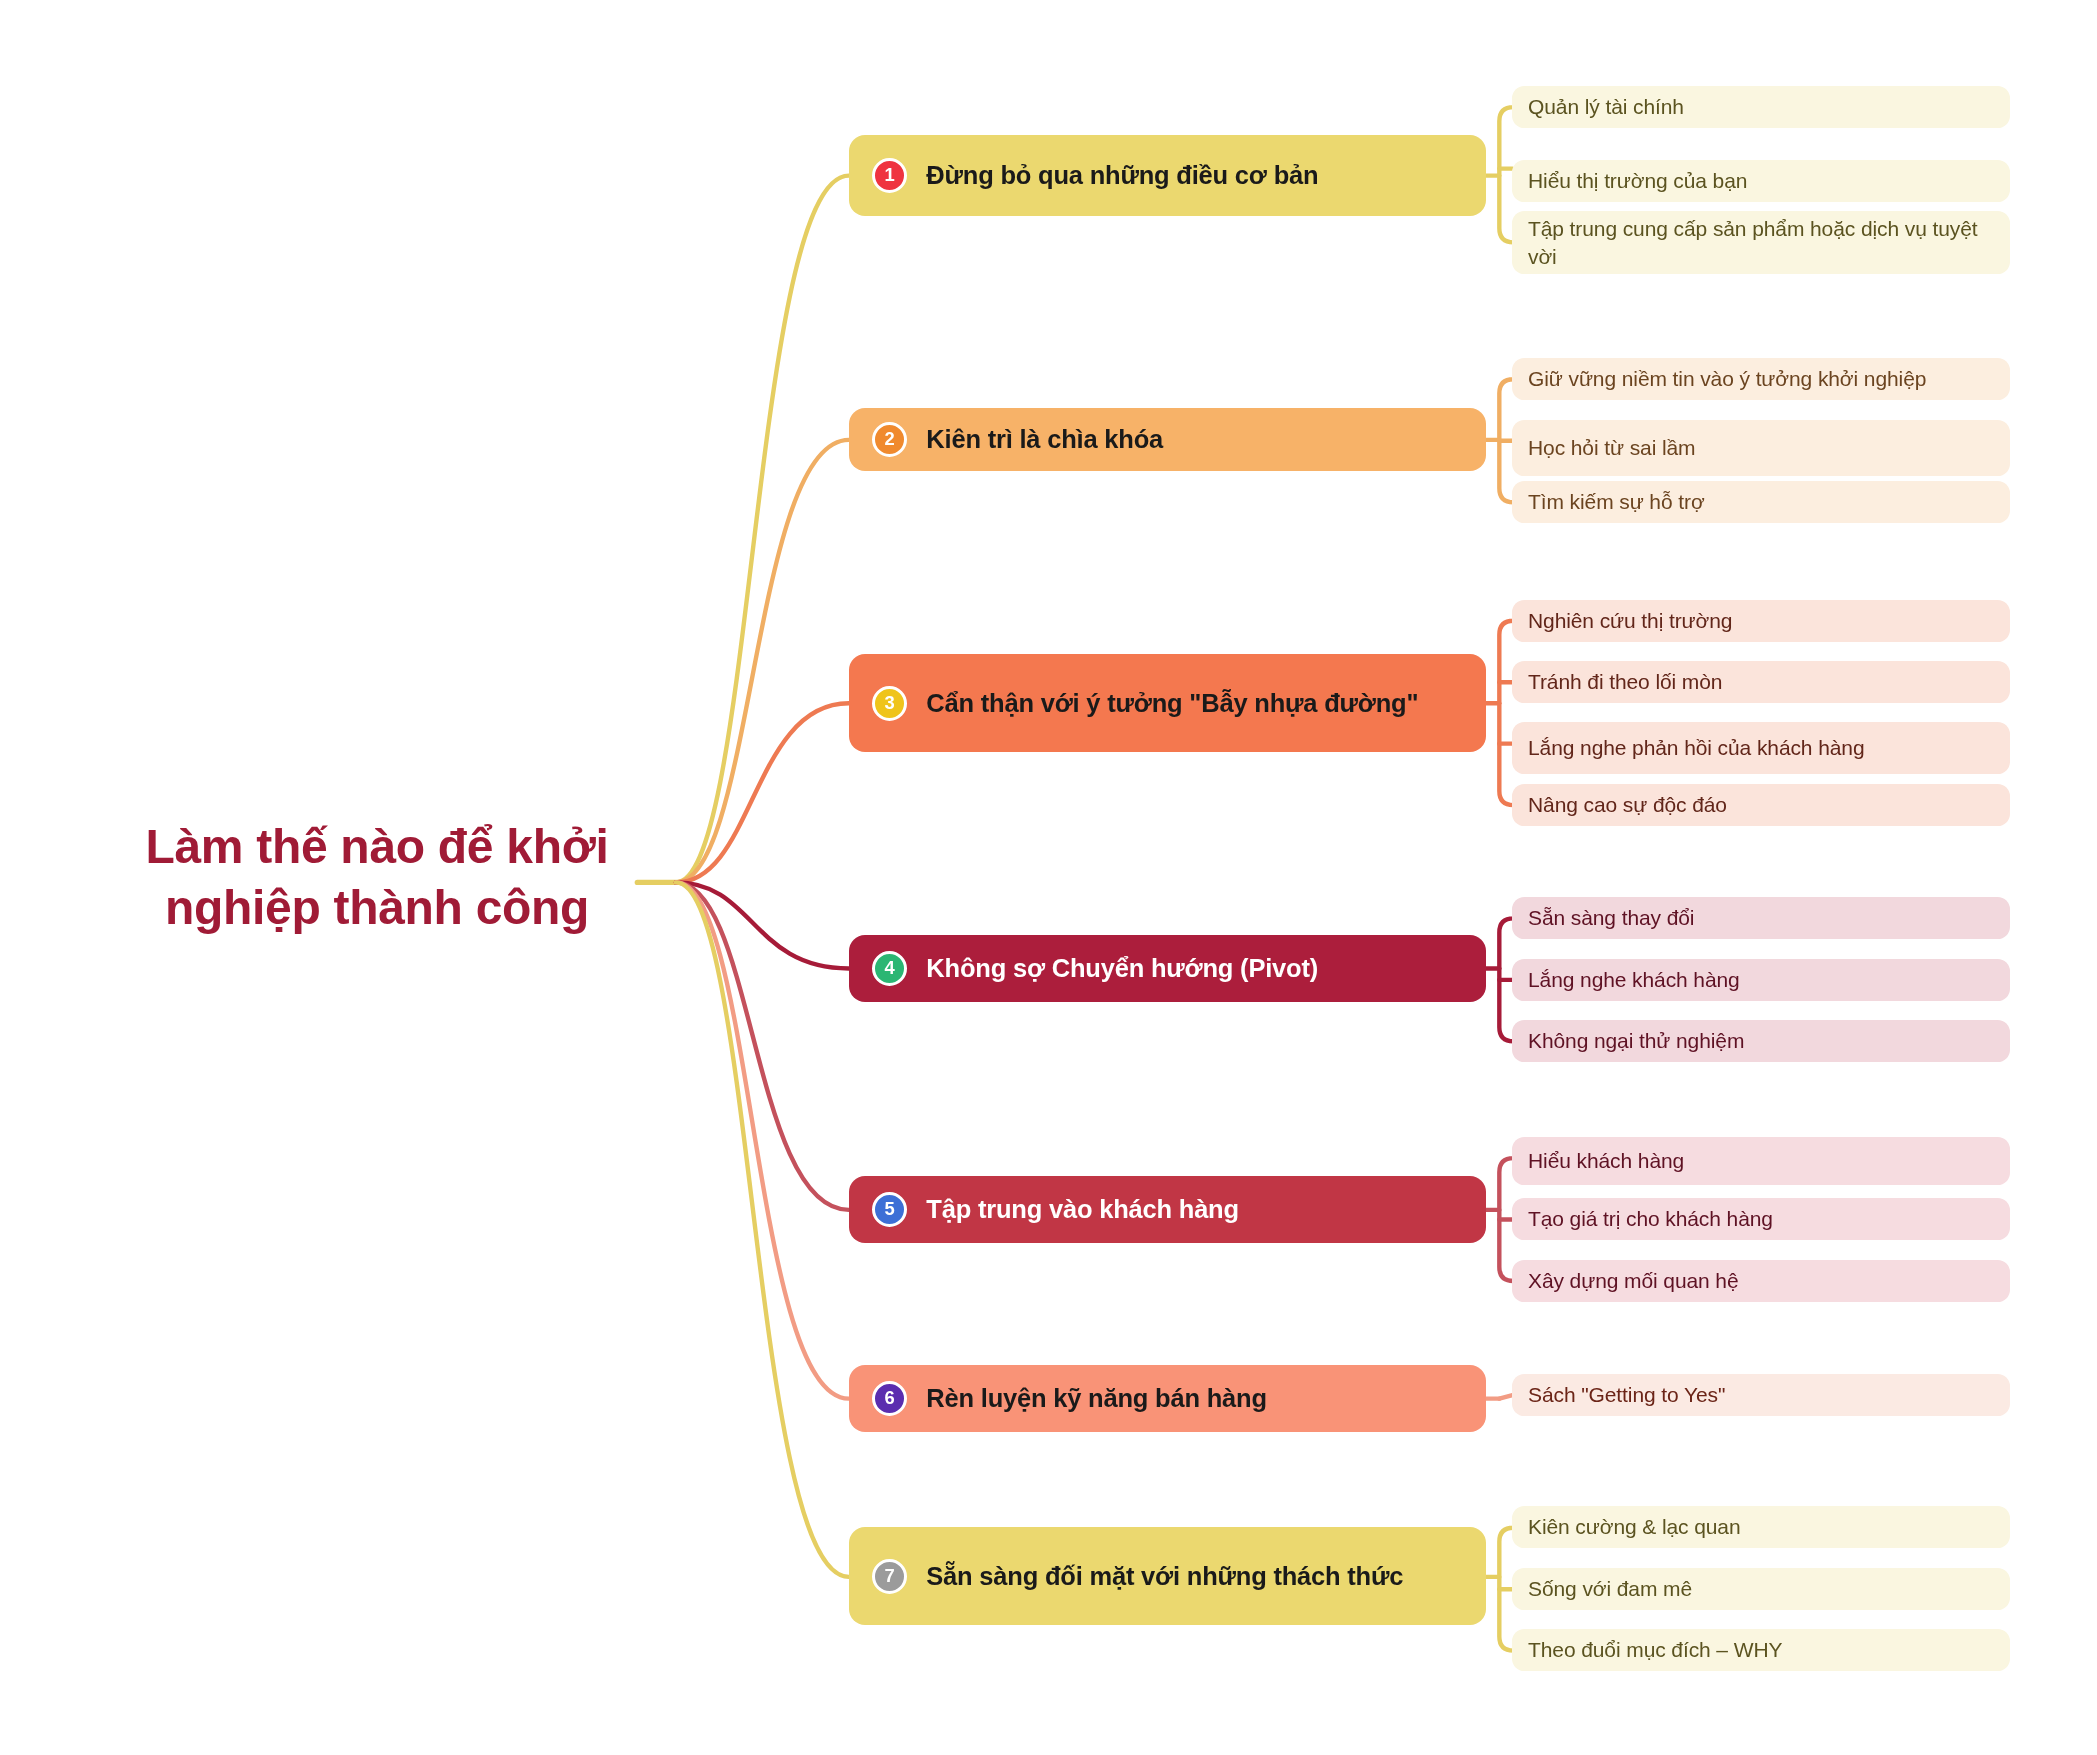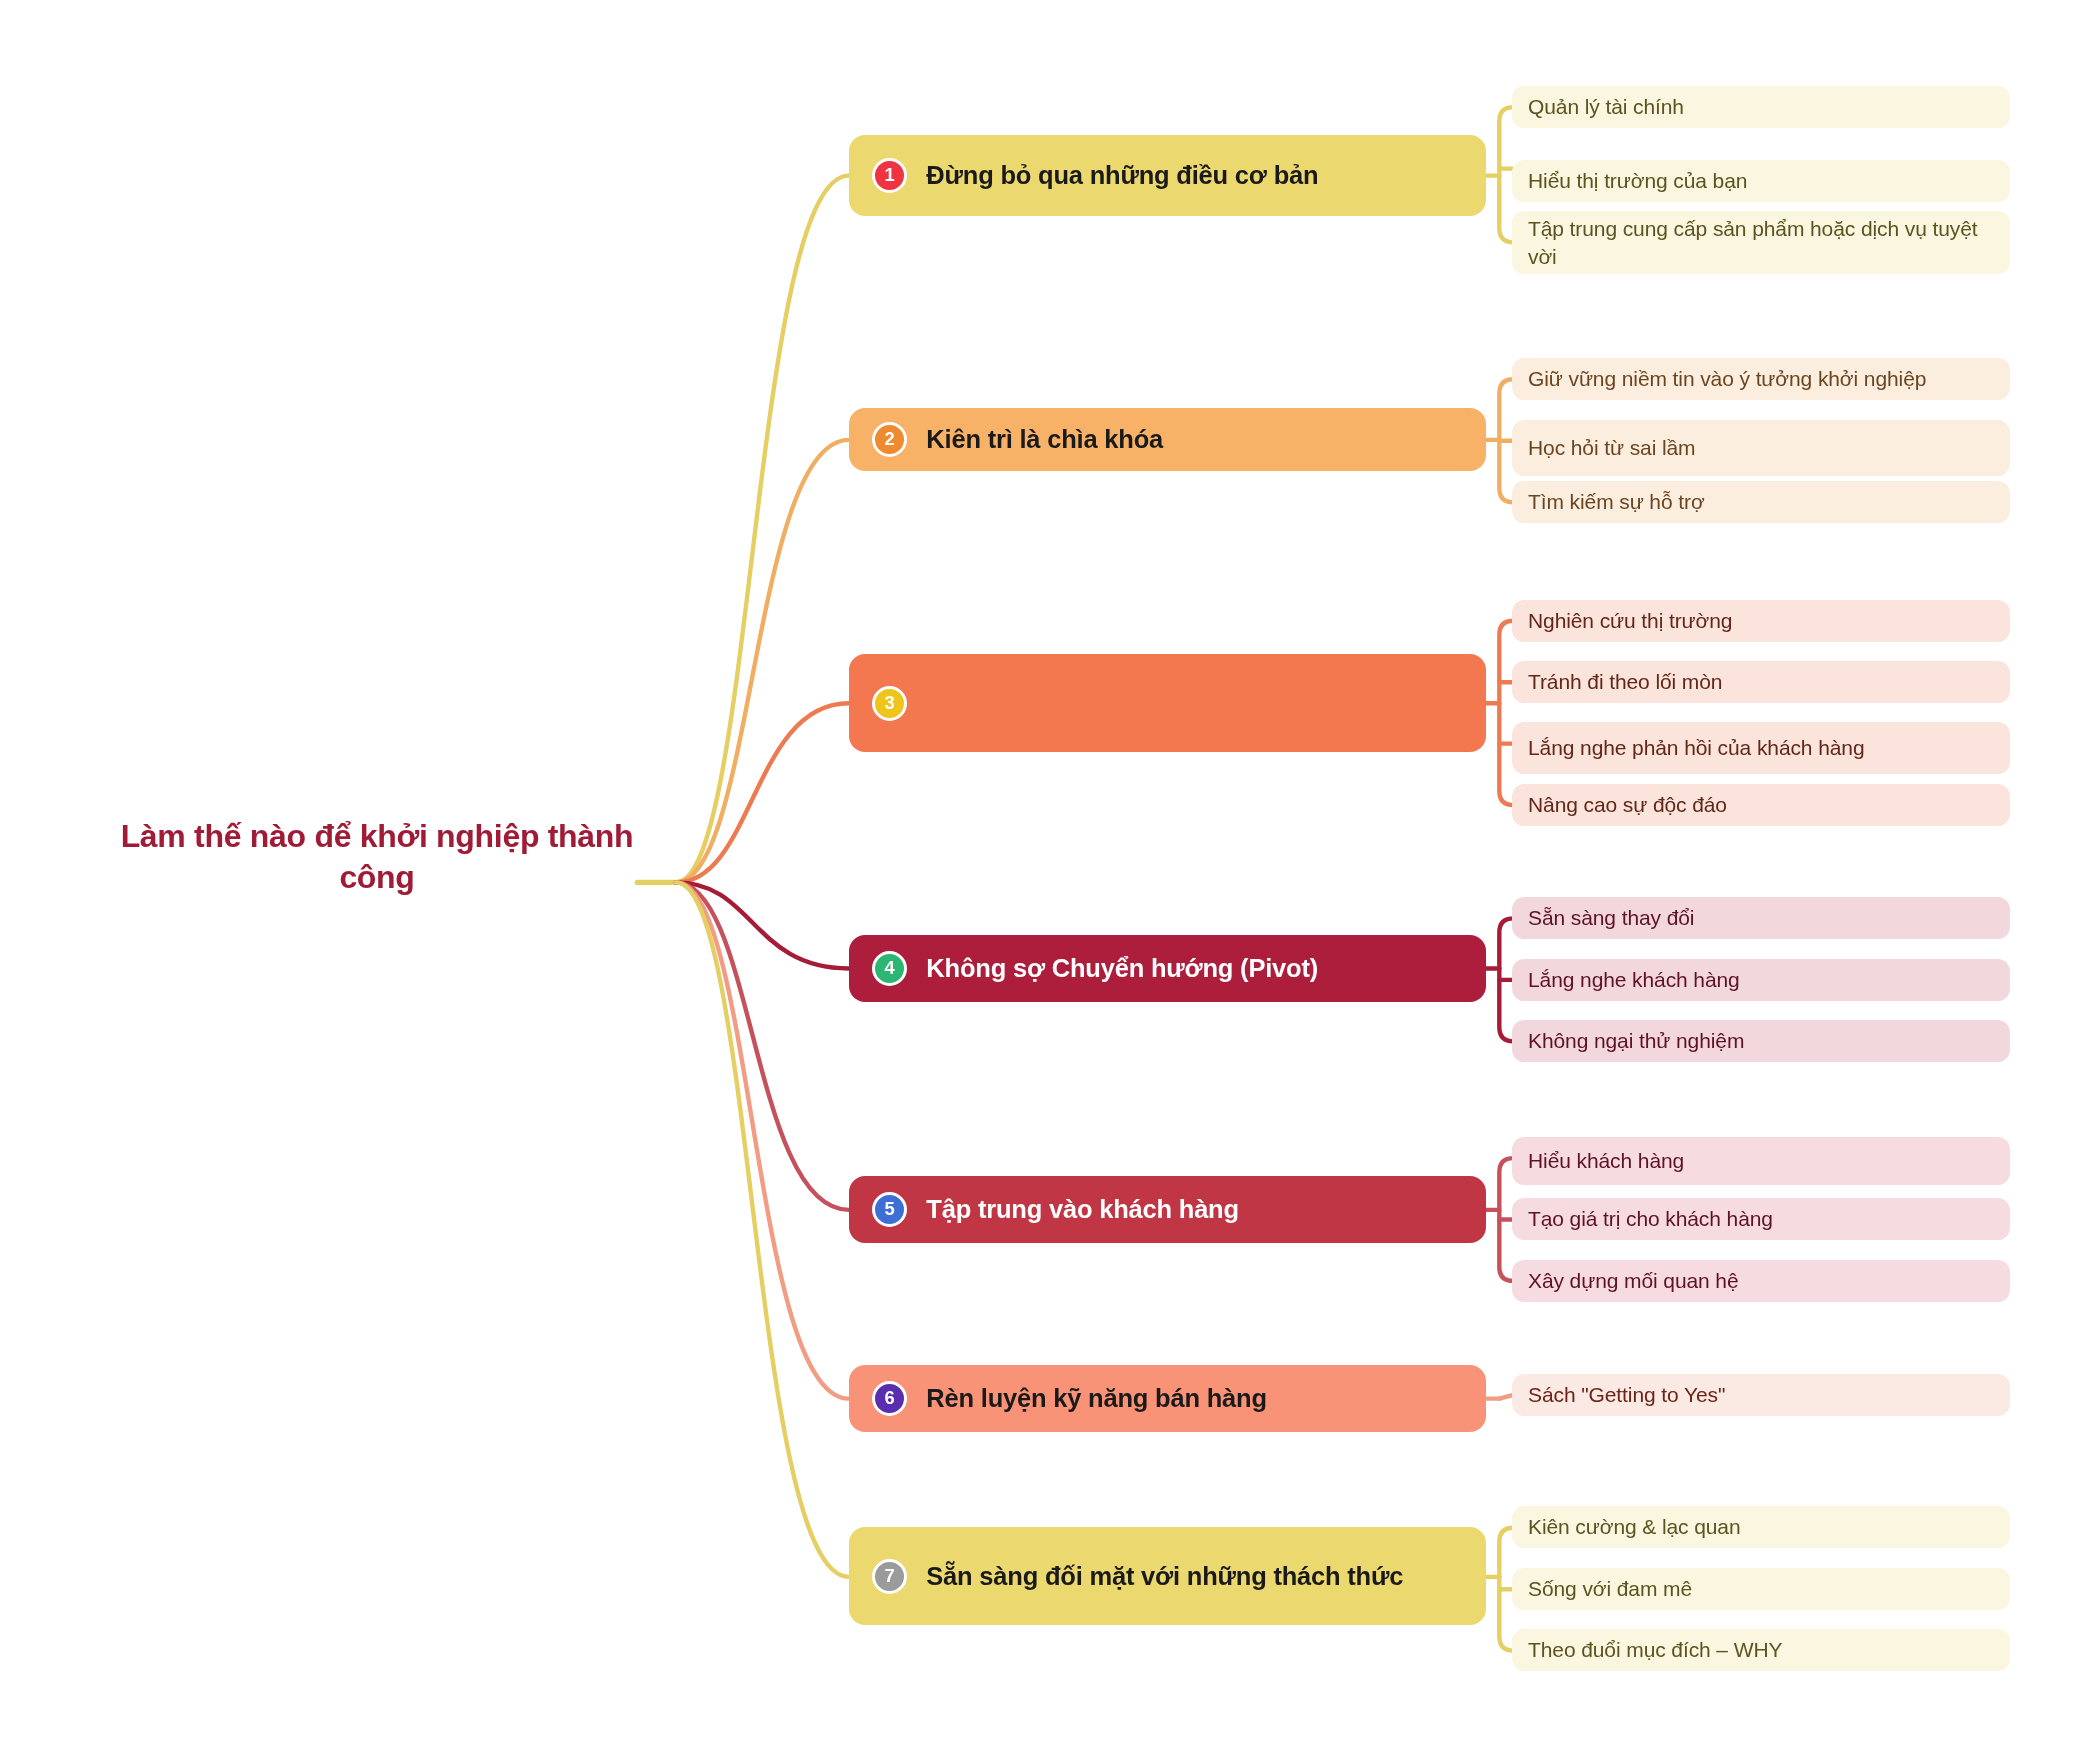--- a/index.html
+++ b/index.html
@@ -31,21 +31,21 @@
     pointer-events: none;
   }
 
   
   .root-title {
     position: absolute;
     left: 105px;
     top: 816px;
     width: 544px;
     text-align: center;
-    font-size: 32px;
+    font-size: 48px;
     font-weight: bold;
     line-height: 1.28;
     color: #A01B36;
     letter-spacing: -0.3px;
   }
 
   
   .branch-node {
     position: absolute;
     left: 849px;
@@ -145,20 +145,21 @@
       <div class="leaf-pill" style="top: 211px; height: 63px; background: rgb(250, 246, 224); color: rgb(91, 83, 32);">Tập trung cung cấp sản phẩm hoặc dịch vụ tuyệt vời</div>
       <div class="branch-node" style="top: 408px; height: 63px; background: rgb(247, 178, 104);">
         <div class="badge" style="background: rgb(240, 138, 46);">2</div>
         <div class="branch-label" style="color: rgb(26, 26, 26);">Kiên trì là chìa khóa</div>
       </div>
       <div class="leaf-pill" style="top: 358px; height: 42px; background: rgb(252, 238, 223); color: rgb(107, 68, 32);">Giữ vững niềm tin vào ý tưởng khởi nghiệp</div>
       <div class="leaf-pill" style="top: 420px; height: 56px; background: rgb(252, 238, 223); color: rgb(107, 68, 32);">Học hỏi từ sai lầm</div>
       <div class="leaf-pill" style="top: 481px; height: 42px; background: rgb(252, 238, 223); color: rgb(107, 68, 32);">Tìm kiếm sự hỗ trợ</div>
       <div class="branch-node" style="top: 654px; height: 98px; background: rgb(244, 120, 79);">
         <div class="badge" style="background: rgb(239, 196, 27);">3</div>
+        <div class="branch-label" style="color: rgb(26, 26, 26);">Cẩn thận với ý tưởng "Bẫy nhựa đường"</div>
       </div>
       <div class="leaf-pill" style="top: 600px; height: 42px; background: rgb(251, 228, 219); color: rgb(98, 38, 26);">Nghiên cứu thị trường</div>
       <div class="leaf-pill" style="top: 661px; height: 42px; background: rgb(251, 228, 219); color: rgb(98, 38, 26);">Tránh đi theo lối mòn</div>
       <div class="leaf-pill" style="top: 722px; height: 52px; background: rgb(251, 228, 219); color: rgb(98, 38, 26);">Lắng nghe phản hồi của khách hàng</div>
       <div class="leaf-pill" style="top: 784px; height: 42px; background: rgb(251, 228, 219); color: rgb(98, 38, 26);">Nâng cao sự độc đáo</div>
       <div class="branch-node" style="top: 935px; height: 67px; background: rgb(172, 30, 60);">
         <div class="badge" style="background: rgb(43, 182, 115);">4</div>
         <div class="branch-label" style="color: #ffffff;">Không sợ Chuyển hướng (Pivot)</div>
       </div>
       <div class="leaf-pill" style="top: 897px; height: 42px; background: rgb(242, 216, 221); color: rgb(95, 18, 36);">Sẵn sàng thay đổi</div>

